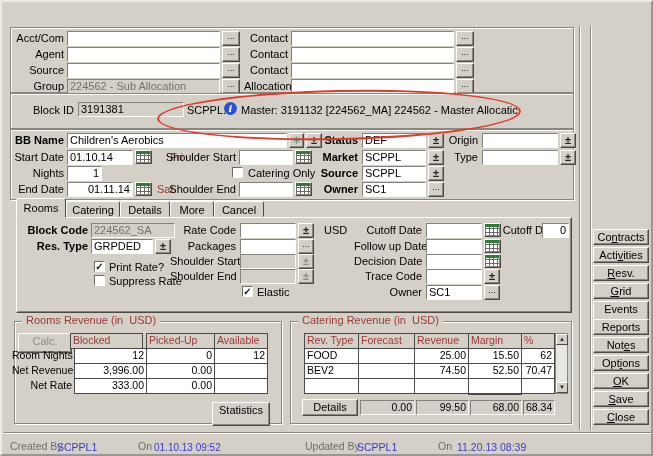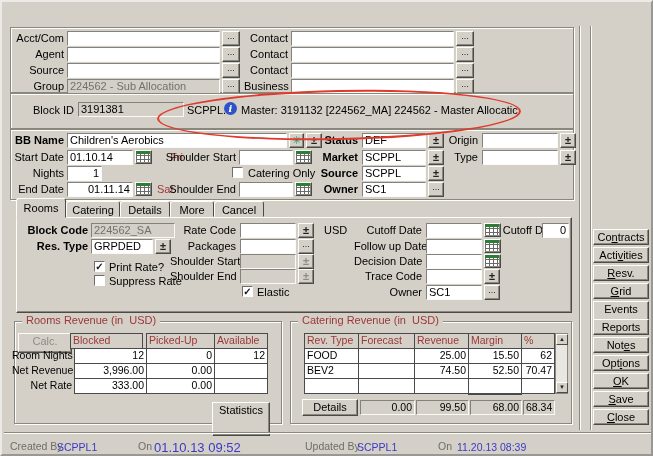--- a/index.html
+++ b/index.html
@@ -82,21 +82,21 @@
   <div class="lbl" style="left:6px;top:61px;width:56px;">Source</div>
   <div class="fld" style="left:65px;top:61px;width:153px;"></div>
   <div class="sbt" style="left:220px;top:61px;width:18px;height:15px;">...</div>
   <div class="lbl" style="left:242px;top:61px;width:44px;">Contact</div>
   <div class="fld" style="left:289px;top:61px;width:163px;"></div>
   <div class="sbt" style="left:454px;top:61px;width:18px;height:15px;">...</div>
 
   <div class="lbl" style="left:6px;top:77px;width:56px;">Group</div>
   <div class="fld dis" style="left:65px;top:77px;width:153px;">224562 - Sub Allocation</div>
   <div class="sbt" style="left:220px;top:77px;width:18px;height:15px;">...</div>
-  <div class="lbl" style="left:242px;top:77px;width:44px;">Business</div>
+  <div class="lbl" style="left:242px;top:77px;width:44px;">Allocation</div>
   <div class="fld" style="left:289px;top:77px;width:163px;"></div>
   <div class="sbt" style="left:454px;top:77px;width:18px;height:15px;">...</div>
 
   <div class="gbox" style="left:8px;top:91px;width:564px;height:36px;"></div>
   <div class="lbl" style="left:18px;top:101px;width:54px;">Block ID</div>
   <div class="fld disk" style="left:76px;top:100px;width:106px;">3191381</div>
   <div class="lbl" style="left:185px;top:101px;width:40px;text-align:left;">SCPPL.</div>
   <div class="info" style="left:222px;top:100px;">i</div>
   <div class="lbl" style="left:239px;top:101px;width:320px;text-align:left;">Master: 3191132 [224562_MA] 224562 - Master Allocatic</div>
   <div class="ellipse"></div>
@@ -225,21 +225,21 @@
   <div class="rowlbl" style="left:10px;top:361px;width:60px;">Net Revenue</div>
   <div class="cell" style="left:72px;top:361px;width:73px;height:16px;">3,996.00</div>
   <div class="cell" style="left:144px;top:361px;width:69px;height:16px;">0.00</div>
   <div class="cell" style="left:212px;top:361px;width:54px;height:16px;"></div>
 
   <div class="rowlbl" style="left:10px;top:376px;width:60px;">Net Rate</div>
   <div class="cell" style="left:72px;top:376px;width:73px;height:16px;">333.00</div>
   <div class="cell" style="left:144px;top:376px;width:69px;height:16px;">0.00</div>
   <div class="cell" style="left:212px;top:376px;width:54px;height:16px;"></div>
 
-  <div class="btn" style="left:210px;top:400px;width:58px;height:34px;line-height:15px;">Statistics</div>
+  <div class="btn" style="left:210px;top:400px;width:58px;height:24px;line-height:15px;">Statistics</div>
 
   <div class="grp" style="left:288px;top:319px;width:282px;height:103px;">
     <div class="legend">Catering Revenue (in  USD)</div>
   </div>
   <div class="cell hd" style="left:302px;top:331px;width:55px;height:16px;">Rev. Type</div>
   <div class="cell hd" style="left:356px;top:331px;width:57px;height:16px;">Forecast</div>
   <div class="cell hd" style="left:412px;top:331px;width:55px;height:16px;">Revenue</div>
   <div class="cell hd" style="left:466px;top:331px;width:54px;height:16px;">Margin</div>
   <div class="cell hd" style="left:519px;top:331px;width:34px;height:16px;">%</div>
 
@@ -284,19 +284,19 @@
   <div class="btn" style="left:591px;top:317px;width:56px;height:16px;line-height:14px;"><span>Reports</span><u></u><span></span></div>
   <div class="btn" style="left:591px;top:335px;width:56px;height:16px;line-height:14px;"><span>Not</span><u>e</u><span>s</span></div>
   <div class="btn" style="left:591px;top:353px;width:56px;height:16px;line-height:14px;"><span>Opt</span><u>i</u><span>ons</span></div>
   <div class="btn" style="left:591px;top:371px;width:56px;height:16px;line-height:14px;"><span></span><u>O</u><span>K</span></div>
   <div class="btn" style="left:591px;top:389px;width:56px;height:16px;line-height:14px;"><span></span><u>S</u><span>ave</span></div>
   <div class="btn" style="left:591px;top:407px;width:56px;height:16px;line-height:14px;"><span></span><u>C</u><span>lose</span></div>
 
   <div class="lbl sgry" style="left:8px;top:437px;width:60px;text-align:left;font-size:10.5px;">Created By</div>
   <div class="lbl sblu" style="left:55px;top:438px;width:60px;text-align:left;font-size:10.5px;">SCPPL1</div>
   <div class="lbl sgry" style="left:136px;top:437px;width:20px;text-align:left;font-size:10.5px;">On</div>
-  <div class="lbl sblu" style="left:152px;top:438px;width:90px;text-align:left;font-size:13px;">01.10.13 09:52</div>
+  <div class="lbl sblu" style="left:152px;top:438px;width:90px;text-align:left;font-size:10px;">01.10.13 09:52</div>
   <div class="lbl sgry" style="left:303px;top:437px;width:60px;text-align:left;font-size:10.5px;">Updated By</div>
   <div class="lbl sblu" style="left:355px;top:438px;width:60px;text-align:left;font-size:10.5px;">SCPPL1</div>
   <div class="lbl sgry" style="left:436px;top:437px;width:20px;text-align:left;font-size:10.5px;">On</div>
   <div class="lbl sblu" style="left:455px;top:438px;width:90px;text-align:left;font-size:10.5px;">11.20.13 08:39</div>
 
 </div>
 
 </body></html>

